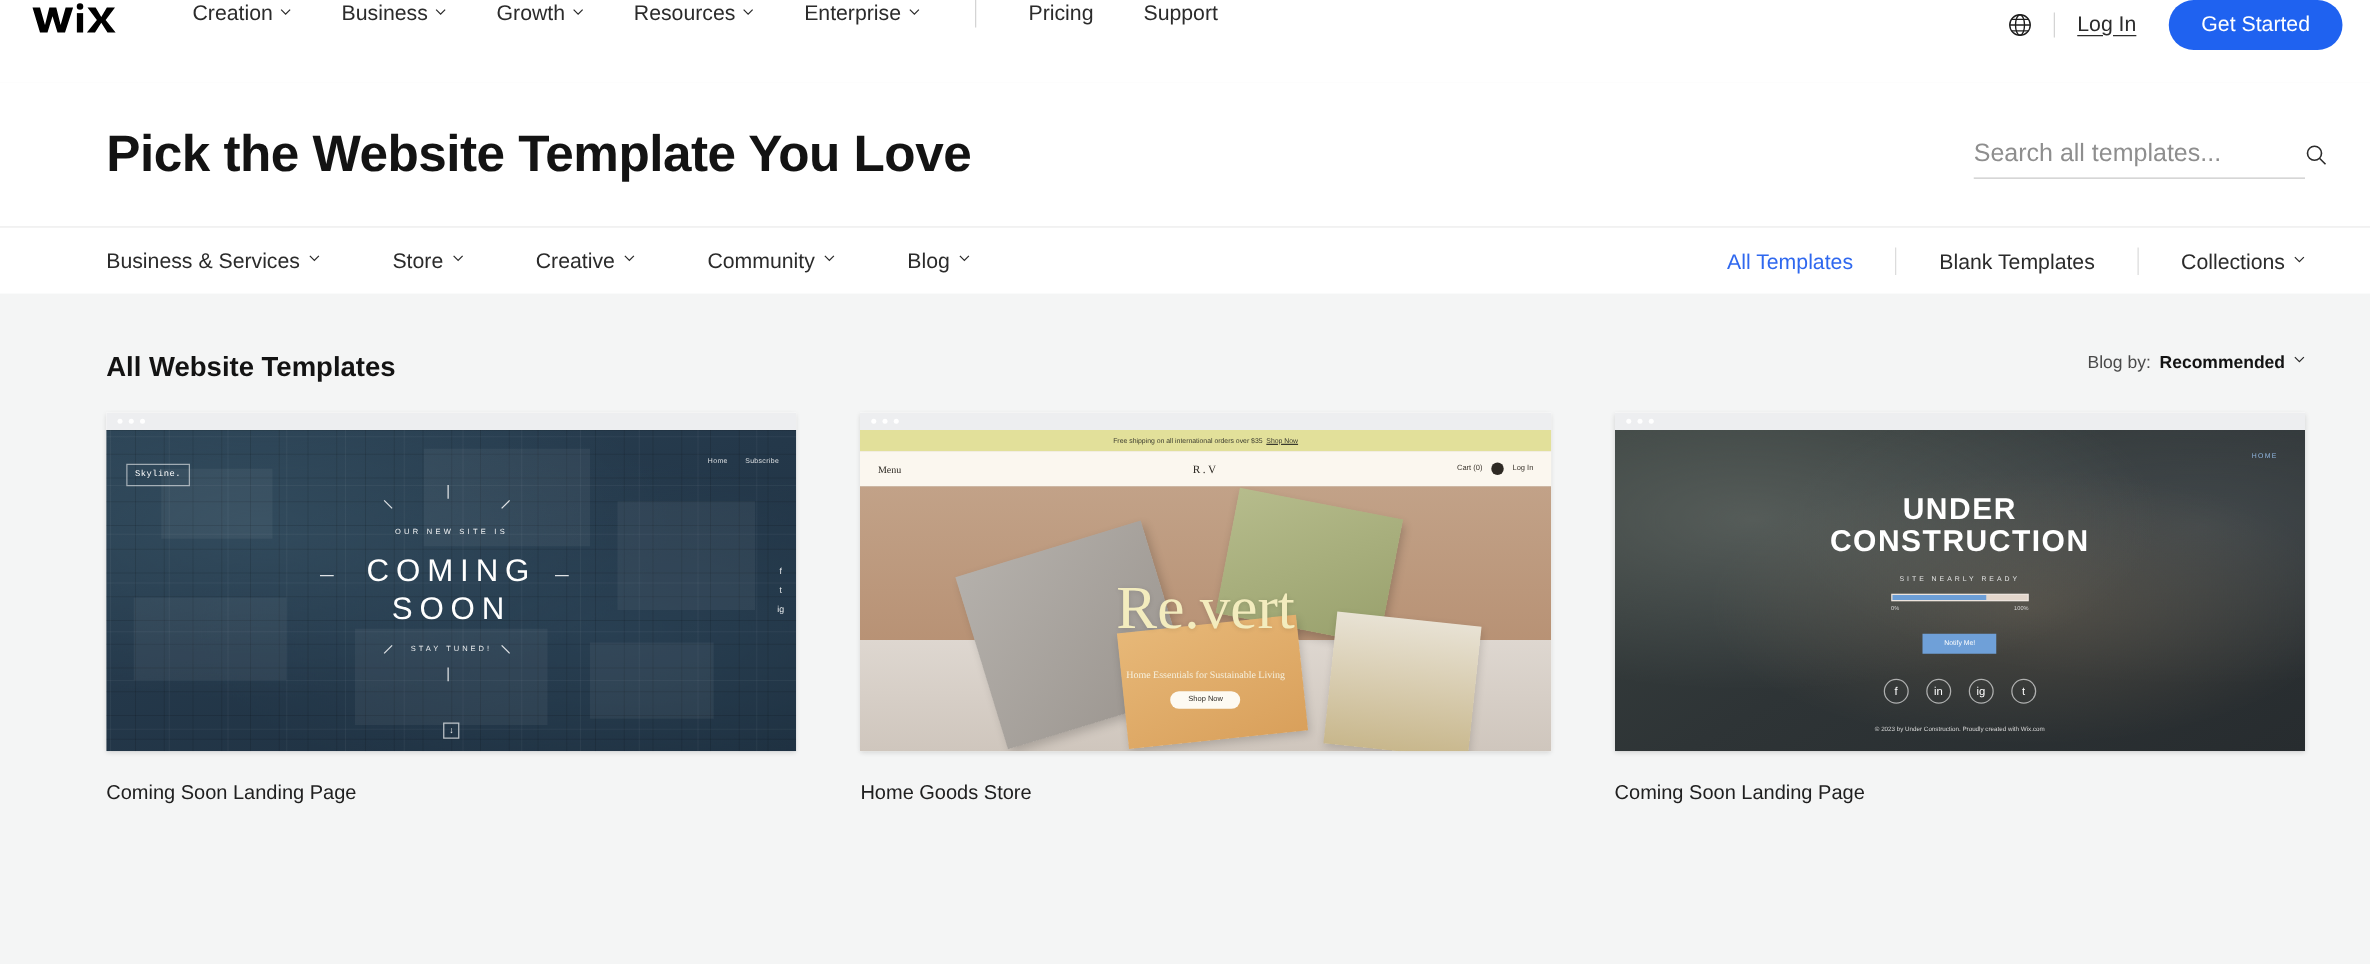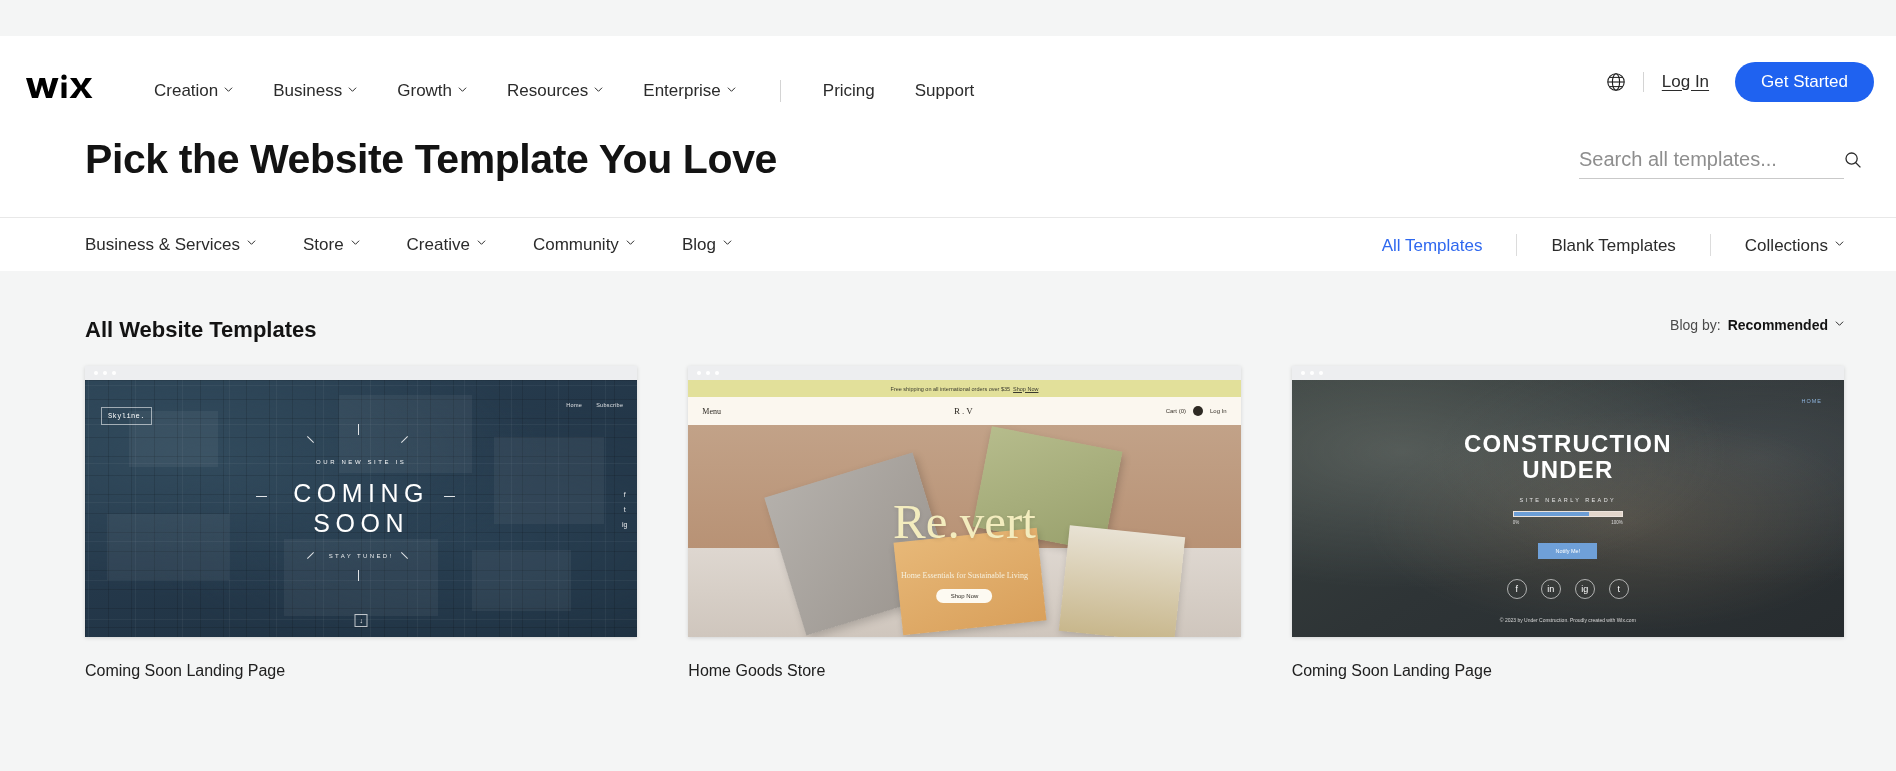--- a/index.html
+++ b/index.html
@@ -8,24 +8,23 @@
     font-family: "Liberation Sans", sans-serif;
     background: #f4f5f5;
     overflow: hidden;
   }
 
   
   .top-header {
     height: 66px;
     background: #ffffff;
     display: flex;
-    align-items: flex-end;
+    align-items: flex-start;
     padding: 0 22px 0 24px;
     position: relative;
-    margin-top: 36px;
   }
   .wix-logo { width: 72px; height: 30px; display: block; margin-right: 58px; flex: 0 0 auto; }
   .main-nav { display: flex; align-items: center; gap: 0; }
   .nav-item {
     display: flex; align-items: center; gap: 6px;
     font-size: 17px; color: #2b2b2b;
     padding: 0 20px; cursor: pointer; white-space: nowrap;
   }
   .nav-item:first-child { padding-left: 0; }
   .chev { width: 9px; height: 9px; display: inline-block; position: relative; top: -2px; }
@@ -79,20 +78,21 @@
   .search-input::placeholder { color: #8e8e8e; }
   .search-icon { width: 18px; height: 18px; cursor: pointer; flex: 0 0 auto; }
 
   
   .category-bar {
     background: #ffffff;
     border-top: 1px solid #e8e8e8;
     height: 54px;
     display: flex; align-items: center;
     padding: 0 52px 0 85px;
+    gap: 11px;
   }
   .cat-item {
     display: flex; align-items: center; gap: 7px;
     font-size: 17px; color: #2b2b2b;
     margin-right: 47px; cursor: pointer; white-space: nowrap;
   }
   .cat-right { margin-left: auto; display: flex; align-items: flex-end; }
   .cat-right-item {
     font-size: 17px; color: #2b2b2b; cursor: pointer;
     display: flex; align-items: center; gap: 7px; white-space: nowrap;
@@ -594,22 +594,22 @@
       <div class="card-frame">
         <div class="chrome-bar">
           <span class="chrome-dot"></span>
           <span class="chrome-dot"></span>
           <span class="chrome-dot"></span>
         </div>
         <div class="shot">
           <div class="c3">
             <div class="c3-home">HOME</div>
             <div class="c3-inner">
+              <div class="c3-big">UNDER</div>
               <div class="c3-big">CONSTRUCTION</div>
-              <div class="c3-big">UNDER</div>
               <div class="c3-sub">SITE NEARLY READY</div>
               <div class="c3-bar">
                 <span class="c3-fill" id="c3fill" style="width: 70%;"></span>
               </div>
               <div class="c3-bar-labels">
                 <span>0%</span>
                 <span>100%</span>
               </div>
               <div class="c3-notify">Notify Me!</div>
             </div>

